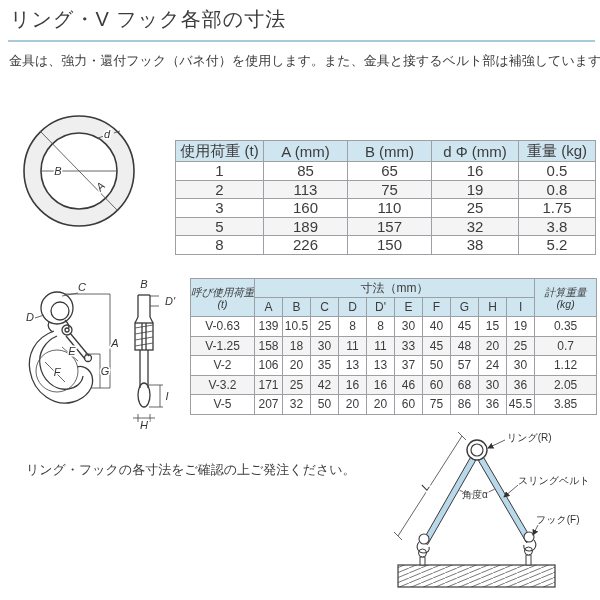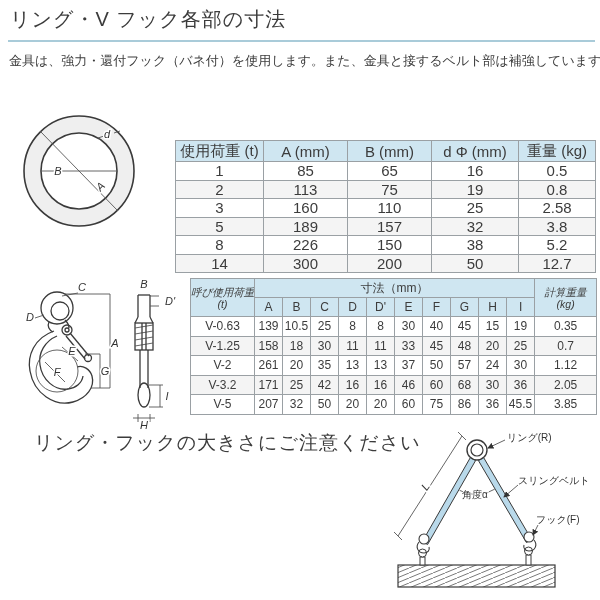--- a/index.html
+++ b/index.html
@@ -111,42 +111,35 @@
           <td>113</td>
           <td>75</td>
           <td>19</td>
           <td>0.8</td>
         </tr>
         <tr>
           <td>3</td>
           <td>160</td>
           <td>110</td>
           <td>25</td>
-          <td>2.58</td>
+          <td>1.75</td>
         </tr>
         <tr>
           <td>5</td>
           <td>189</td>
           <td>157</td>
           <td>32</td>
           <td>3.8</td>
         </tr>
         <tr>
           <td>8</td>
           <td>226</td>
           <td>150</td>
           <td>38</td>
           <td>5.2</td>
-        </tr>
-        <tr>
-          <td>14</td>
-          <td>300</td>
-          <td>200</td>
-          <td>50</td>
-          <td>12.7</td>
         </tr>
       </tbody>
   </table>
 
   <svg style="left:5px;top:268px;" width="185" height="162" viewBox="0 0 185 162">
 
     <g>
       <circle class="line-art" cx="52" cy="40" r="16"></circle>
       <circle class="line-art" cx="55" cy="43" r="9"></circle>
       <path class="line-art" d="M44,54 C42,58 44,62 48,64"></path>
@@ -271,21 +264,21 @@
           <td>11</td>
           <td>33</td>
           <td>45</td>
           <td>48</td>
           <td>20</td>
           <td>25</td>
           <td>0.7</td>
         </tr>
         <tr>
           <td>V-2</td>
-          <td>261</td>
+          <td>106</td>
           <td>20</td>
           <td>35</td>
           <td>13</td>
           <td>13</td>
           <td>37</td>
           <td>50</td>
           <td>57</td>
           <td>24</td>
           <td>30</td>
           <td>1.12</td>
@@ -314,22 +307,22 @@
           <td>60</td>
           <td>75</td>
           <td>86</td>
           <td>36</td>
           <td>45.5</td>
           <td>3.85</td>
         </tr>
       </tbody>
   </table>
 
-  <h2 class="caution-heading">リング・フックの大きさにご注意ください</h2>
   <div class="notes">
+    <div class="note-line note-cont">リング・フックの各寸法をご確認の上ご発注ください。</div>
   </div>
 
   <svg style="left:385px;top:423px;" width="213" height="177" viewBox="0 0 213 177">
     <defs>
       <pattern id="hatch" width="12" height="5" patternUnits="userSpaceOnUse">
         <line x1="0" y1="5" x2="12" y2="0" stroke="#555" stroke-width="0.8"></line>
       </pattern>
       <marker id="arrow" markerWidth="7" markerHeight="7" refX="6" refY="3.5" orient="auto">
         <path d="M0,0 L7,3.5 L0,7 Z" fill="#333"></path>
       </marker>

